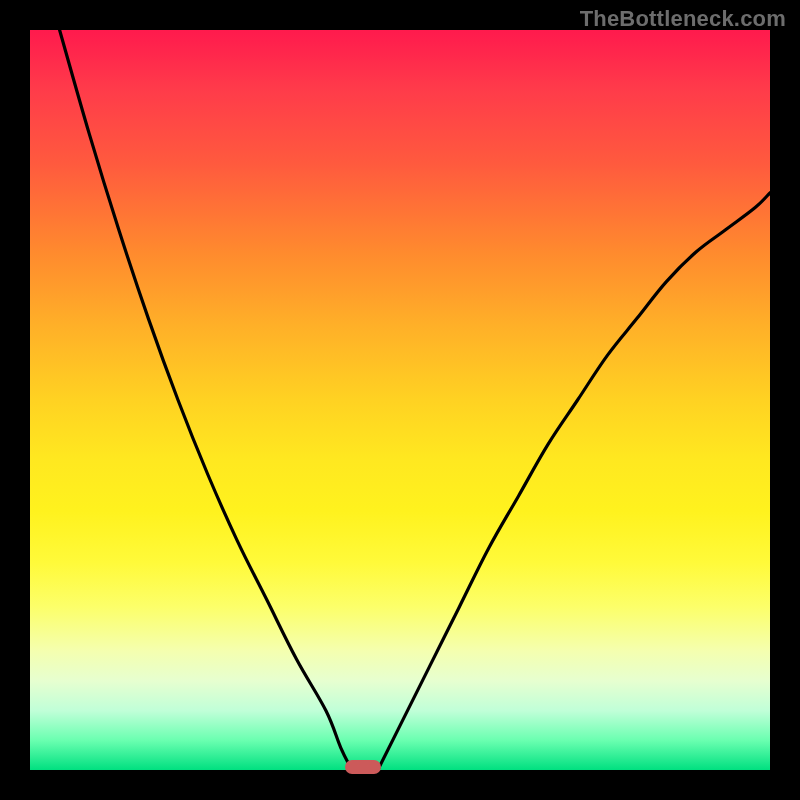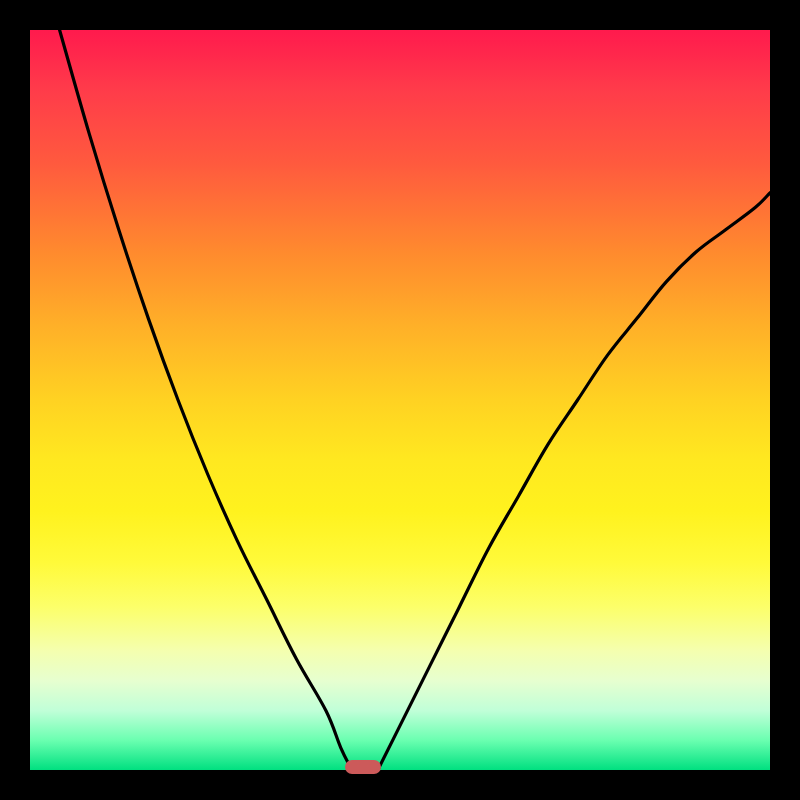--- a/index.html
+++ b/index.html
@@ -56,20 +56,21 @@
     width: 36px;
     height: 14px;
     background: #cc5a5a;
     border-radius: 7px;
   }
 </style>
 </head>
 <body>
 
 <div class="frame">
+  <div class="watermark">TheBottleneck.com</div>
   <div class="plot-area">
     <svg class="curves" viewBox="0 0 740 740" preserveAspectRatio="none">
       <path id="left-path" fill="none" stroke="#000" stroke-width="3.2" stroke-linecap="round" stroke-linejoin="round" d="M 29.6 0 C 34.928000000000004 18.648000000000003, 48.544000000000004 67.63600000000001, 59.2 103.60000000000002 C 69.856 139.56400000000002, 78.14399999999999 166.50000000000006, 88.8 199.80000000000007 C 99.456 233.10000000000008, 107.744 257.96400000000006, 118.4 288.6 C 129.056 319.236, 137.344 342.028, 148 370 C 158.656 397.972, 166.944 418.692, 177.6 444 C 188.256 469.308, 196.544 487.956, 207.20000000000002 510.6 C 217.85600000000002 533.244, 226.144 548.4879999999999, 236.8 569.8 C 247.45600000000002 591.112, 255.74399999999997 609.02, 266.4 629 C 277.056 648.98, 288.008 664.8159999999999, 296 680.8 C 303.992 696.784, 306.13800000000003 707.1439999999999, 310.8 717.8 C 315.462 728.456, 319.902 736.004, 321.9 740"></path>
       <path id="right-path" fill="none" stroke="#000" stroke-width="3.2" stroke-linecap="round" stroke-linejoin="round" d="M 347.79999999999995 740 C 351.79599999999994 732.008, 360.676 714.248, 370 695.6 C 379.324 676.952, 388.944 657.712, 399.6 636.4 C 410.25600000000003 615.088, 418.544 598.5120000000001, 429.2 577.2 C 439.856 555.888, 448.144 537.98, 458.8 518 C 469.456 498.02, 477.744 484.848, 488.40000000000003 466.2 C 499.05600000000004 447.55199999999996, 507.344 431.71599999999995, 518 414.4 C 528.656 397.084, 536.944 385.984, 547.6 370 C 558.2560000000001 354.016, 566.5440000000001 340.25199999999995, 577.2 325.59999999999997 C 587.856 310.948, 596.144 301.92, 606.8 288.6 C 617.4559999999999 275.28000000000003, 625.7439999999999 263.58799999999997, 636.4 251.59999999999997 C 647.056 239.61199999999997, 655.344 231.32399999999998, 666 222 C 676.656 212.67600000000002, 684.944 207.79200000000006, 695.5999999999999 199.80000000000007 C 706.2559999999999 191.80800000000008, 717.208 184.26000000000005, 725.1999999999999 177.60000000000002 C 733.1919999999999 170.94, 737.336 165.46399999999997, 740 162.79999999999995"></path>
     </svg>
     <div id="marker" class="marker" style="left: 315px; top: 730px; background: rgb(204, 90, 90);"></div>
   </div>
 </div>
 
 </body></html>

